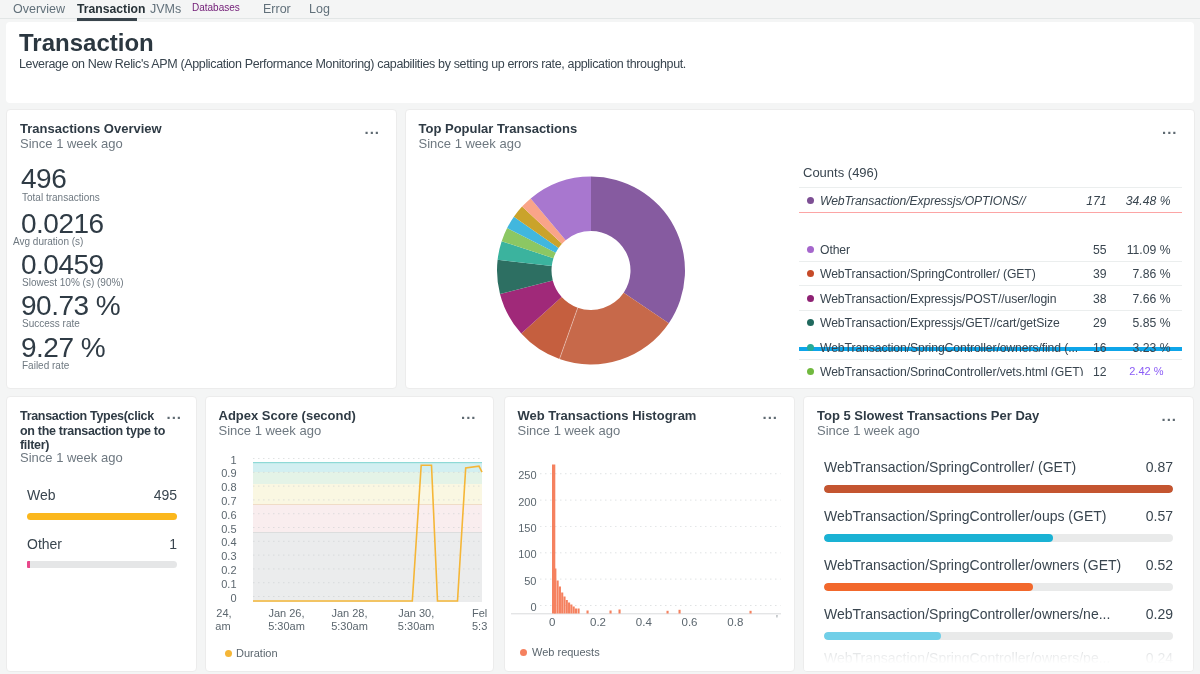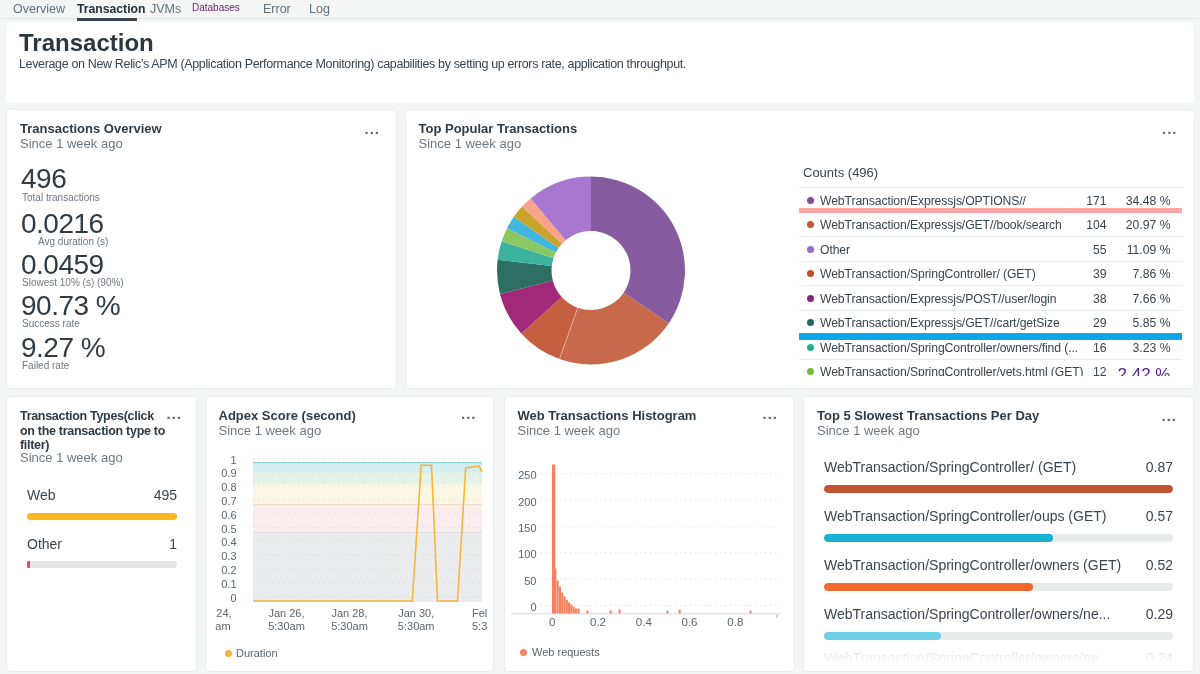--- a/index.html
+++ b/index.html
@@ -20,21 +20,21 @@
 <div class="abs" style="left:6px;top:22px;width:1188px;height:81px;background:#fff;border-radius:4px;"></div>
 <div class="abs" style="left:19px;top:29px;font-size:24px;font-weight:bold;color:#2b3740;">Transaction</div>
 <div class="abs" style="left:19px;top:57px;font-size:12.5px;letter-spacing:-0.35px;color:#39454f;">Leverage on New Relic's APM (Application Performance Monitoring) capabilities by setting up errors rate, application throughput.</div>
 <div class="card" style="left:6px;top:108.5px;width:391px;height:280px;">
 <div class="ct" style="top:12.5px;">Transactions Overview</div>
 <div class="cs" style="top:27px;">Since 1 week ago</div>
 <div class="dots" style="right:16px;top:11px;">...</div>
 <div class="abs" style="left:14px;top:55.2px;font-size:28px;line-height:28px;letter-spacing:-0.5px;color:#2f3b45;">496</div>
 <div class="abs" style="left:15px;top:82.0px;font-size:10px;line-height:11px;color:#6e7880;">Total transactions</div>
 <div class="abs" style="left:14px;top:100.0px;font-size:28px;line-height:28px;letter-spacing:-0.5px;color:#2f3b45;">0.0216</div>
-<div class="abs" style="left:31px;top:126.7px;font-size:10px;line-height:11px;color:#6e7880;">Avg duration (s)</div>
+<div class="abs" style="left:6px;top:126.7px;font-size:10px;line-height:11px;color:#6e7880;">Avg duration (s)</div>
 <div class="abs" style="left:14px;top:141.0px;font-size:28px;line-height:28px;letter-spacing:-0.5px;color:#2f3b45;">0.0459</div>
 <div class="abs" style="left:15px;top:167.7px;font-size:10px;line-height:11px;color:#6e7880;">Slowest 10% (s) (90%)</div>
 <div class="abs" style="left:14px;top:182.0px;font-size:28px;line-height:28px;letter-spacing:-0.5px;color:#2f3b45;">90.73 %</div>
 <div class="abs" style="left:15px;top:208.7px;font-size:10px;line-height:11px;color:#6e7880;">Success rate</div>
 <div class="abs" style="left:14px;top:224.0px;font-size:28px;line-height:28px;letter-spacing:-0.5px;color:#2f3b45;">9.27 %</div>
 <div class="abs" style="left:15px;top:250.7px;font-size:10px;line-height:11px;color:#6e7880;">Failed rate</div>
 </div>
 <div class="card" style="left:404.5px;top:108.5px;width:790px;height:280px;">
 <div class="ct" style="top:12.5px;">Top Popular Transactions</div>
 <div class="cs" style="top:27px;">Since 1 week ago</div>
@@ -48,67 +48,61 @@
       <path d="M497.11 259.31A94.0 94.0 0 0 1 501.17 240.73L552.96 257.70A39.5 39.5 0 0 0 551.26 265.51Z" fill="#3bb39e"></path>
       <path d="M501.17 240.73A94.0 94.0 0 0 1 506.64 227.54L555.26 252.16A39.5 39.5 0 0 0 552.96 257.70Z" fill="#8cc763"></path>
       <path d="M506.64 227.54A94.0 94.0 0 0 1 513.35 216.30L558.08 247.43A39.5 39.5 0 0 0 555.26 252.16Z" fill="#41b7de"></path>
       <path d="M513.35 216.30A94.0 94.0 0 0 1 521.55 206.11L561.53 243.15A39.5 39.5 0 0 0 558.08 247.43Z" fill="#caa32b"></path>
       <path d="M521.55 206.11A94.0 94.0 0 0 1 530.18 197.91L565.15 239.71A39.5 39.5 0 0 0 561.53 243.15Z" fill="#f9a489"></path>
       <path d="M530.18 197.91A94.0 94.0 0 0 1 590.50 176.00L590.50 230.50A39.5 39.5 0 0 0 565.15 239.71Z" fill="#a877cf"></path>
       <line x1="577.25" y1="307.21" x2="558.97" y2="358.56" stroke="rgba(255,255,255,0.38)" stroke-width="1"></line>
     </svg>
 <div class="abs" style="left:397.5px;top:55.5px;font-size:13px;color:#39454f;">Counts (496)</div>
 <div class="abs" style="left:393.5px;top:77.5px;width:382.5px;height:189px;overflow:hidden;border-top:1px solid #ebeeee;">
-<div style="position:absolute;left:0;top:0.0px;width:382.5px;height:24.5px;border-bottom:5px solid #fca5a5;">
+<div style="position:absolute;left:0;top:0.0px;width:382.5px;height:24.5px;border-bottom:1px solid #fca5a5;font-style:italic;">
 <span style="position:absolute;left:8px;top:8.5px;width:7px;height:7px;border-radius:50%;background:#7d4f94;"></span>
 <span style="position:absolute;left:21px;top:5.5px;font-size:12.2px;letter-spacing:-0.1px;color:#39454f;white-space:nowrap;">WebTransaction/Expressjs/OPTIONS//</span>
 <span style="position:absolute;right:75px;top:5.5px;font-size:12.2px;color:#39454f;">171</span>
 <span style="position:absolute;right:11px;top:5.5px;font-size:12.2px;color:#39454f;">34.48 %</span>
-      </div>
-<div style="position:absolute;left:0;top:24.5px;width:382.5px;height:24.5px;border-bottom:1px solid #ebeeee;">
-<span style="position:absolute;left:8px;top:8.5px;width:7px;height:7px;border-radius:50%;background:#c05a35;"></span>
-<span style="position:absolute;left:21px;top:5.5px;font-size:12.2px;letter-spacing:-0.1px;color:#39454f;white-space:nowrap;">WebTransaction/Expressjs/GET//book/search</span>
-<span style="position:absolute;right:75px;top:5.5px;font-size:12.2px;color:#39454f;">104</span>
-<span style="position:absolute;right:11px;top:5.5px;font-size:12.2px;color:#39454f;">20.97 %</span>
       </div>
 <div style="position:absolute;left:0;top:49.0px;width:382.5px;height:24.5px;border-bottom:1px solid #ebeeee;">
 <span style="position:absolute;left:8px;top:8.5px;width:7px;height:7px;border-radius:50%;background:#a566cc;"></span>
 <span style="position:absolute;left:21px;top:5.5px;font-size:12.2px;letter-spacing:-0.1px;color:#39454f;white-space:nowrap;">Other</span>
 <span style="position:absolute;right:75px;top:5.5px;font-size:12.2px;color:#39454f;margin-left:44px;">55</span>
 <span style="position:absolute;right:11px;top:5.5px;font-size:12.2px;color:#39454f;">11.09 %</span>
       </div>
 <div style="position:absolute;left:0;top:73.5px;width:382.5px;height:24.5px;border-bottom:1px solid #ebeeee;">
 <span style="position:absolute;left:8px;top:8.5px;width:7px;height:7px;border-radius:50%;background:#c64a28;"></span>
 <span style="position:absolute;left:21px;top:5.5px;font-size:12.2px;letter-spacing:-0.1px;color:#39454f;white-space:nowrap;">WebTransaction/SpringController/ (GET)</span>
 <span style="position:absolute;right:75px;top:5.5px;font-size:12.2px;color:#39454f;">39</span>
 <span style="position:absolute;right:11px;top:5.5px;font-size:12.2px;color:#39454f;">7.86 %</span>
       </div>
 <div style="position:absolute;left:0;top:98.0px;width:382.5px;height:24.5px;border-bottom:1px solid #ebeeee;">
 <span style="position:absolute;left:8px;top:8.5px;width:7px;height:7px;border-radius:50%;background:#8e2173;"></span>
 <span style="position:absolute;left:21px;top:5.5px;font-size:12.2px;letter-spacing:-0.1px;color:#39454f;white-space:nowrap;">WebTransaction/Expressjs/POST//user/login</span>
 <span style="position:absolute;right:75px;top:5.5px;font-size:12.2px;color:#39454f;">38</span>
 <span style="position:absolute;right:11px;top:5.5px;font-size:12.2px;color:#39454f;">7.66 %</span>
       </div>
-<div style="position:absolute;left:0;top:122.5px;width:382.5px;height:29px;border-bottom:7px solid #0ea5e9;">
+<div style="position:absolute;left:0;top:122.5px;width:382.5px;height:40px;border-bottom:4px solid #0ea5e9;">
 <span style="position:absolute;left:8px;top:8.5px;width:7px;height:7px;border-radius:50%;background:#20695e;"></span>
 <span style="position:absolute;left:21px;top:5.5px;font-size:12.2px;letter-spacing:-0.1px;color:#39454f;white-space:nowrap;">WebTransaction/Expressjs/GET//cart/getSize</span>
 <span style="position:absolute;right:75px;top:5.5px;font-size:12.2px;color:#39454f;">29</span>
 <span style="position:absolute;right:11px;top:5.5px;font-size:12.2px;color:#39454f;">5.85 %</span>
       </div>
 <div style="position:absolute;left:0;top:147.0px;width:382.5px;height:24.5px;border-bottom:1px solid #ebeeee;">
 <span style="position:absolute;left:8px;top:8.5px;width:7px;height:7px;border-radius:50%;background:#27ab97;"></span>
 <span style="position:absolute;left:21px;top:5.5px;font-size:12.2px;letter-spacing:-0.1px;color:#39454f;white-space:nowrap;">WebTransaction/SpringController/owners/find (...</span>
 <span style="position:absolute;right:75px;top:5.5px;font-size:12.2px;color:#39454f;">16</span>
 <span style="position:absolute;right:11px;top:5.5px;font-size:12.2px;color:#39454f;">3.23 %</span>
       </div>
 <div style="position:absolute;left:0;top:171.5px;width:382.5px;height:24.5px;border-bottom:7px solid #8b5cf6;">
 <span style="position:absolute;left:8px;top:8.5px;width:7px;height:7px;border-radius:50%;background:#71b93f;"></span>
 <span style="position:absolute;left:21px;top:5.5px;font-size:12.2px;letter-spacing:-0.1px;color:#39454f;white-space:nowrap;">WebTransaction/SpringController/vets.html (GET)</span>
 <span style="position:absolute;right:75px;top:5.5px;font-size:12.2px;color:#39454f;">12</span>
-<span style="position:absolute;right:11px;top:5.5px;font-size:17px;color:#4c1d95;">2.42 %</span>
+<span style="position:absolute;right:18px;top:5.5px;font-size:11px;color:#8b5cf6;">2.42 %</span>
       </div>
 </div>
   </div>
 <div class="card" style="left:6px;top:395.5px;width:191px;height:276.5px;">
 <div class="ct" style="top:12.5px;font-size:12.5px;letter-spacing:-0.3px;">Transaction Types(click<br>on the transaction type to<br>filter)</div>
 <div class="cs" style="top:54.5px;">Since 1 week ago</div>
 <div class="dots" style="right:14px;top:9.5px;">...</div>
 <div class="abs" style="left:20px;top:90px;width:150px;font-size:14px;color:#39454f;">Web<span style="float:right;">495</span></div>
 <div class="abs" style="left:20px;top:116px;width:150px;height:7px;border-radius:3.5px;background:#fbb71c;"></div>
 <div class="abs" style="left:20px;top:139px;width:150px;font-size:14px;color:#39454f;">Other<span style="float:right;">1</span></div>

